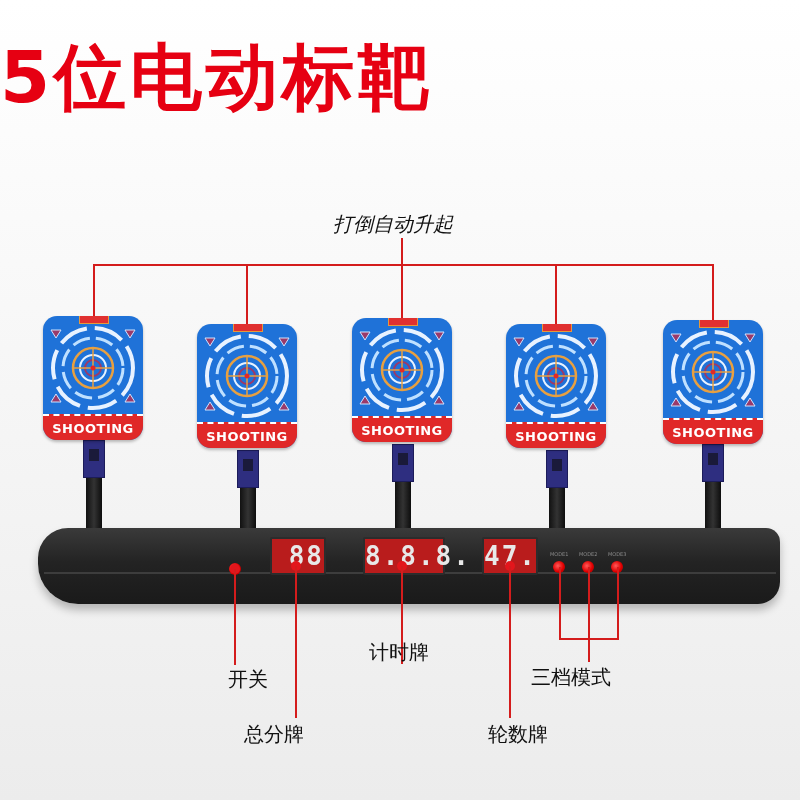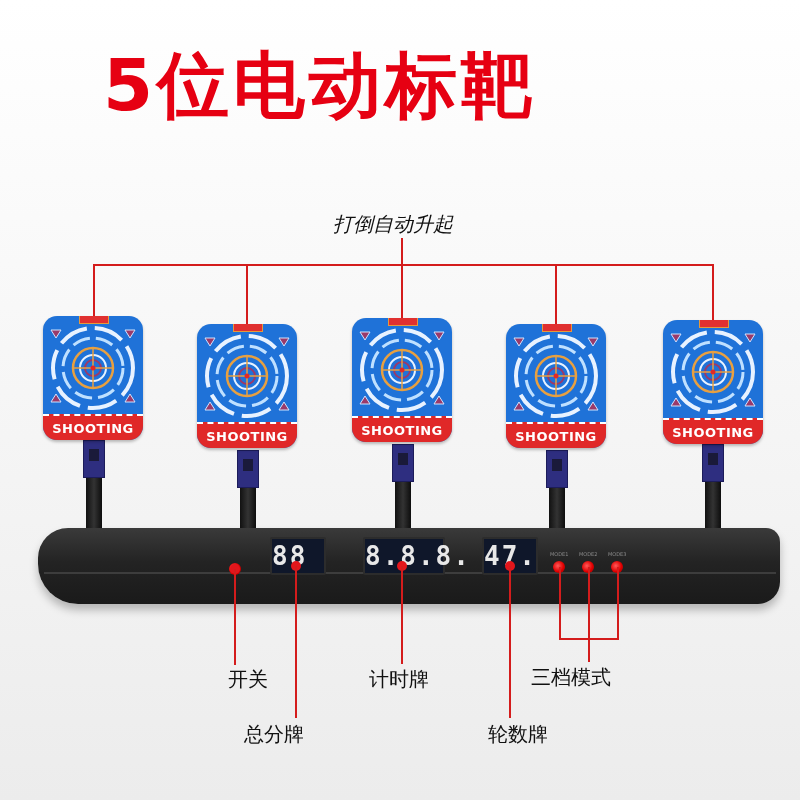--- a/index.html
+++ b/index.html
@@ -3,21 +3,21 @@
 <meta charset="utf-8">
 <style>
   html, body { margin: 0; padding: 0; }
   body {
     width: 800px; height: 800px; position: relative; overflow: hidden;
     background: linear-gradient(180deg, #ffffff 0%, #f4f4f4 60%, #ececec 100%);
     font-family: "DejaVu Sans", sans-serif;
   }
   .abs { position: absolute; }
   .title {
-    left: 0; width: 640px; top: 40px; text-align: center;
+    left: 0; width: 640px; top: 32px; 
     font-family: "DejaVu Sans", sans-serif; font-weight: bold;
     font-size: 72px; line-height: 90px; color: #e60012; letter-spacing: 4px;
   }
   .label {
     font-size: 20px; color: #111; font-family: "DejaVu Sans", sans-serif;
     white-space: nowrap; line-height: 24px;
   }
   .rline { background: #d41c1c; position: absolute; }
   
   .target { position: absolute; width: 100px; height: 124px; }
@@ -51,24 +51,24 @@
   .base {
     left: 38px; top: 528px; width: 742px; height: 76px;
     background: linear-gradient(180deg, #3a3a3a 0%, #232323 45%, #1a1a1a 100%);
     border-radius: 30px 14px 22px 40px;
     box-shadow: 0 6px 8px rgba(0,0,0,0.25);
   }
   .base-ridge {
     left: 44px; top: 572px; width: 732px; height: 2px; background: #3d3d3d;
   }
   .display {
-    position: absolute; height: 34px; background: #0f172a;
+    position: absolute; height: 34px; background: #b91c1c;
     border: 2px solid #2c2c2c; border-radius: 2px;
     color: #e8e8e8; font-family: "DejaVu Sans Mono", monospace; font-weight: bold;
-    font-size: 26px; line-height: 34px; text-align: left; letter-spacing: 2px;
+    font-size: 26px; line-height: 34px; text-align: right; letter-spacing: 2px;
   }
   .led {
     position: absolute; width: 12px; height: 12px; border-radius: 50%;
     background: radial-gradient(circle at 40% 40%, #ff5a5a 0%, #e00000 55%, #8a0000 100%);
   }
   .led-cap {
     position: absolute; font-size: 5px; color: #888; white-space: nowrap;
   }
   .dot {
     position: absolute; width: 10px; height: 10px; border-radius: 50%; background: #e3161c;
@@ -233,15 +233,15 @@
 <div class="dot" style="left:505px; top:561px;"></div>
 <div class="rline" style="left:509px; top:566px; width:2px; height:152px;"></div>
 
 <div class="rline" style="left:559px; top:567px; width:2px; height:73px;"></div>
 <div class="rline" style="left:588px; top:567px; width:2px; height:95px;"></div>
 <div class="rline" style="left:617px; top:567px; width:2px; height:73px;"></div>
 <div class="rline" style="left:559px; top:638px; width:60px; height:2px;"></div>
 
 <div class="abs label" style="left:228px; top:667px;">开关</div>
 <div class="abs label" style="left:244px; top:722px;">总分牌</div>
-<div class="abs label" style="left:369px; top:667px;">计时牌</div>
+<div class="abs label" style="left:369px; top:640px;">计时牌</div>
 <div class="abs label" style="left:476px; top:722px;margin-left:12px;">轮数牌</div>
 <div class="abs label" style="left:531px; top:667px;font-family:Liberation Mono, monospace;">三档模式</div>
 
 </body></html>

